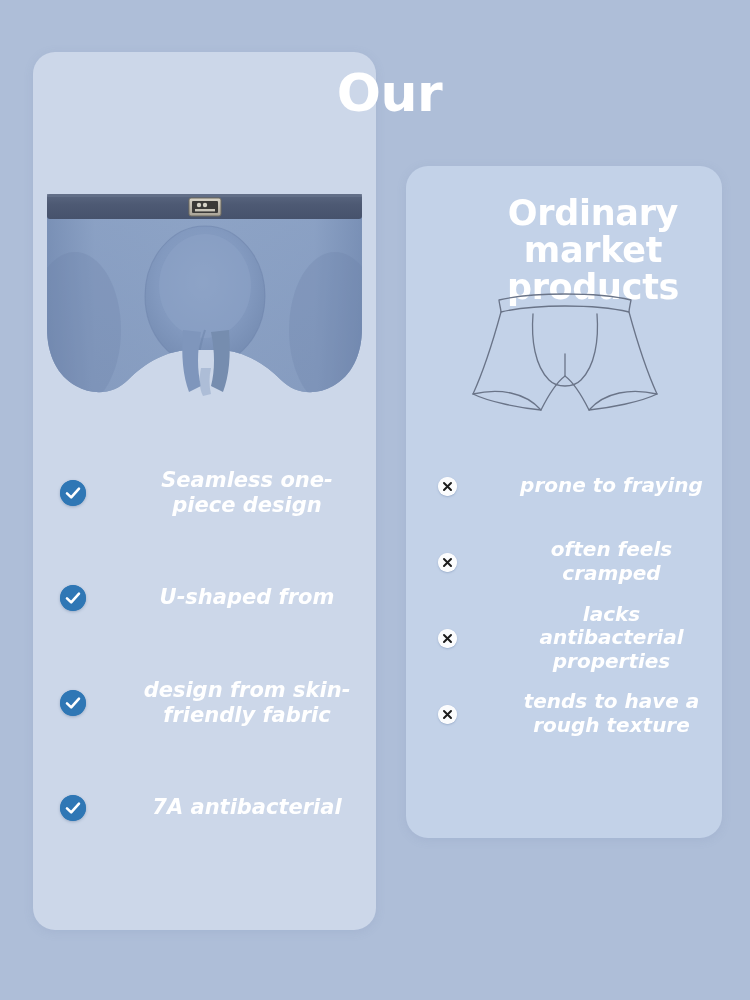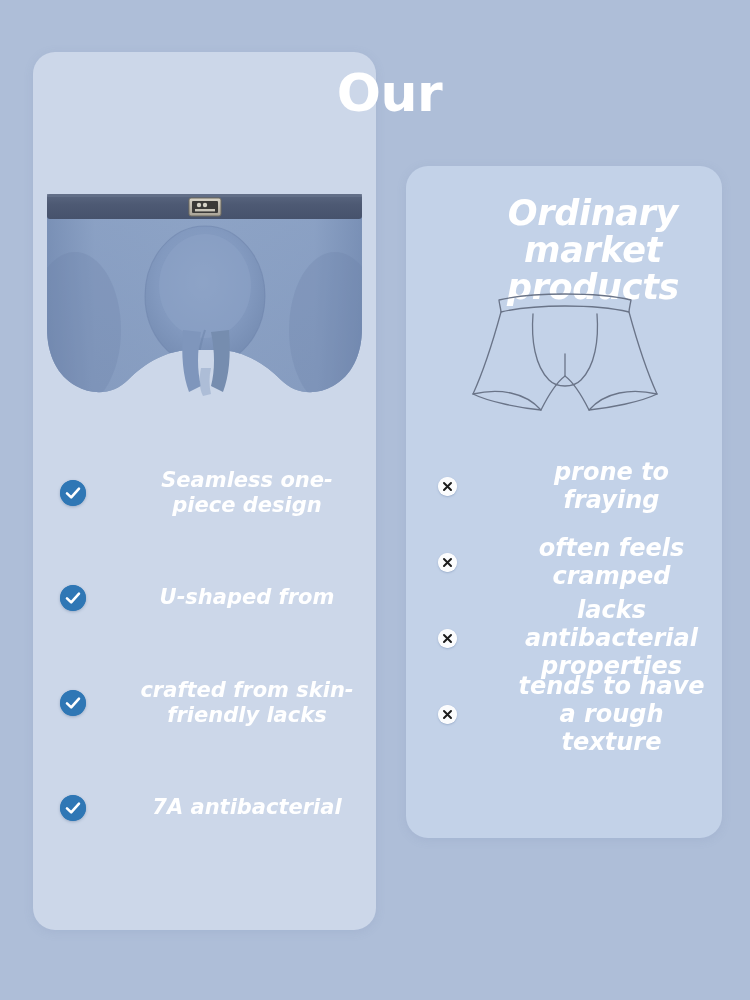--- a/index.html
+++ b/index.html
@@ -140,21 +140,21 @@
     font-style: italic;
     font-weight: bold;
     line-height: 1.18;
   }
   .list-ours .feature-text {
     font-size: 21px;
     padding-left: 14px;
     padding-right: 6px;
   }
   .list-ordinary .feature-text {
-    font-size: 24px;
+    font-size: 20px;
     padding-left: 12px;
     padding-right: 4px;
   }
 </style>
 </head>
 <body>
 
 <div class="stage">
 
   <div class="card card-ours"></div>
@@ -252,36 +252,36 @@
       </span>
       <span class="feature-text">U-shaped from</span>
     </li>
     <li class="feature-item">
       <span class="bullet-icon">
         <svg class="check-icon" viewBox="0 0 26 26">
           <circle cx="13" cy="13" r="13" fill="#2f77b5"></circle>
           <path d="M7 13.4 L11.2 17.4 L19 8.6" stroke="#ffffff" stroke-width="2.6" fill="none" stroke-linecap="round" stroke-linejoin="round"></path>
         </svg>
       </span>
-      <span class="feature-text">crafted from skin-friendly lacks</span>
+      <span class="feature-text">design from skin-friendly fabric</span>
     </li>
     <li class="feature-item">
       <span class="bullet-icon">
         <svg class="check-icon" viewBox="0 0 26 26">
           <circle cx="13" cy="13" r="13" fill="#2f77b5"></circle>
           <path d="M7 13.4 L11.2 17.4 L19 8.6" stroke="#ffffff" stroke-width="2.6" fill="none" stroke-linecap="round" stroke-linejoin="round"></path>
         </svg>
       </span>
       <span class="feature-text">7A antibacterial</span>
     </li>
   </ul>
 
   <div class="card card-ordinary"></div>
 
-  <div class="title title-ordinary" style="left:406px; right:auto; width:316px;font-style:italic;">
+  <div class="title title-ordinary" style="left:406px; right:auto; width:316px;">
     <div>Ordinary market</div>
     <div>products</div>
   </div>
 
   <svg class="lineart" viewBox="0 0 220 130">
     <g fill="none" stroke="#6a7488" stroke-width="1.3" stroke-linejoin="round" stroke-linecap="round">
 
       <path d="M44 12 C78 4, 142 4, 176 12 C176 12, 174 22, 174 24
                C140 16, 80 16, 46 24 C46 22, 44 14, 44 12 Z"></path>
 

